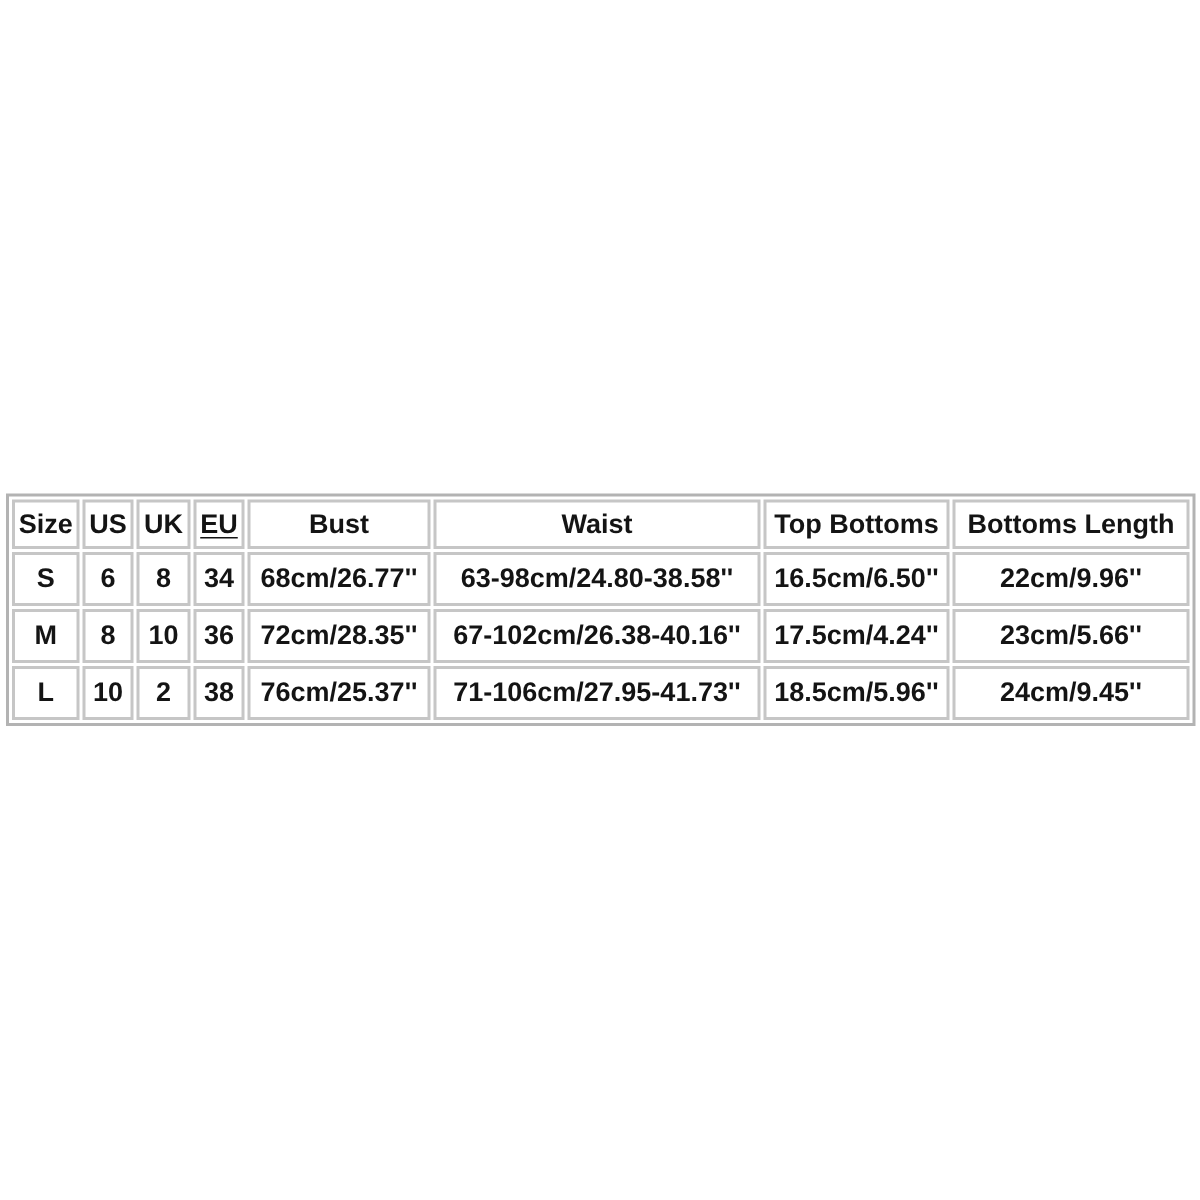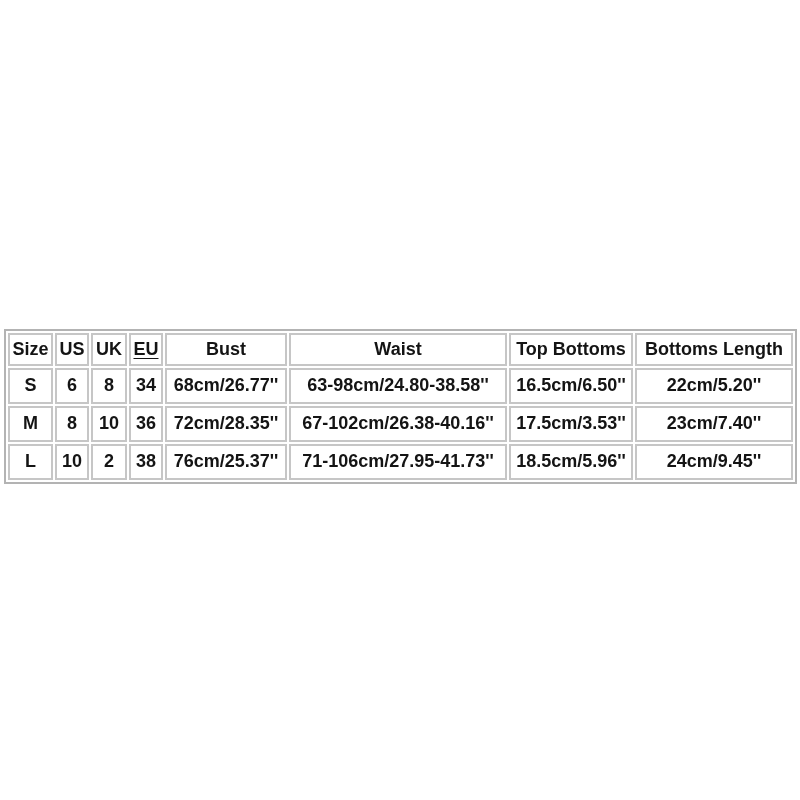--- a/index.html
+++ b/index.html
@@ -85,31 +85,31 @@
     </thead>
     <tbody>
       <tr>
         <td>S</td>
         <td>6</td>
         <td>8</td>
         <td>34</td>
         <td>68cm/26.77''</td>
         <td>63-98cm/24.80-38.58''</td>
         <td>16.5cm/6.50''</td>
-        <td>22cm/5.20''</td>
+        <td>22cm/9.96''</td>
       </tr>
       <tr>
         <td>M</td>
         <td>8</td>
         <td>10</td>
         <td>36</td>
         <td>72cm/28.35''</td>
         <td>67-102cm/26.38-40.16''</td>
-        <td>17.5cm/3.53''</td>
-        <td>23cm/7.40''</td>
+        <td>17.5cm/4.24''</td>
+        <td>23cm/5.66''</td>
       </tr>
       <tr>
         <td>L</td>
         <td>10</td>
         <td>2</td>
         <td>38</td>
         <td>76cm/25.37''</td>
         <td>71-106cm/27.95-41.73''</td>
         <td>18.5cm/5.96''</td>
         <td>24cm/9.45''</td>

